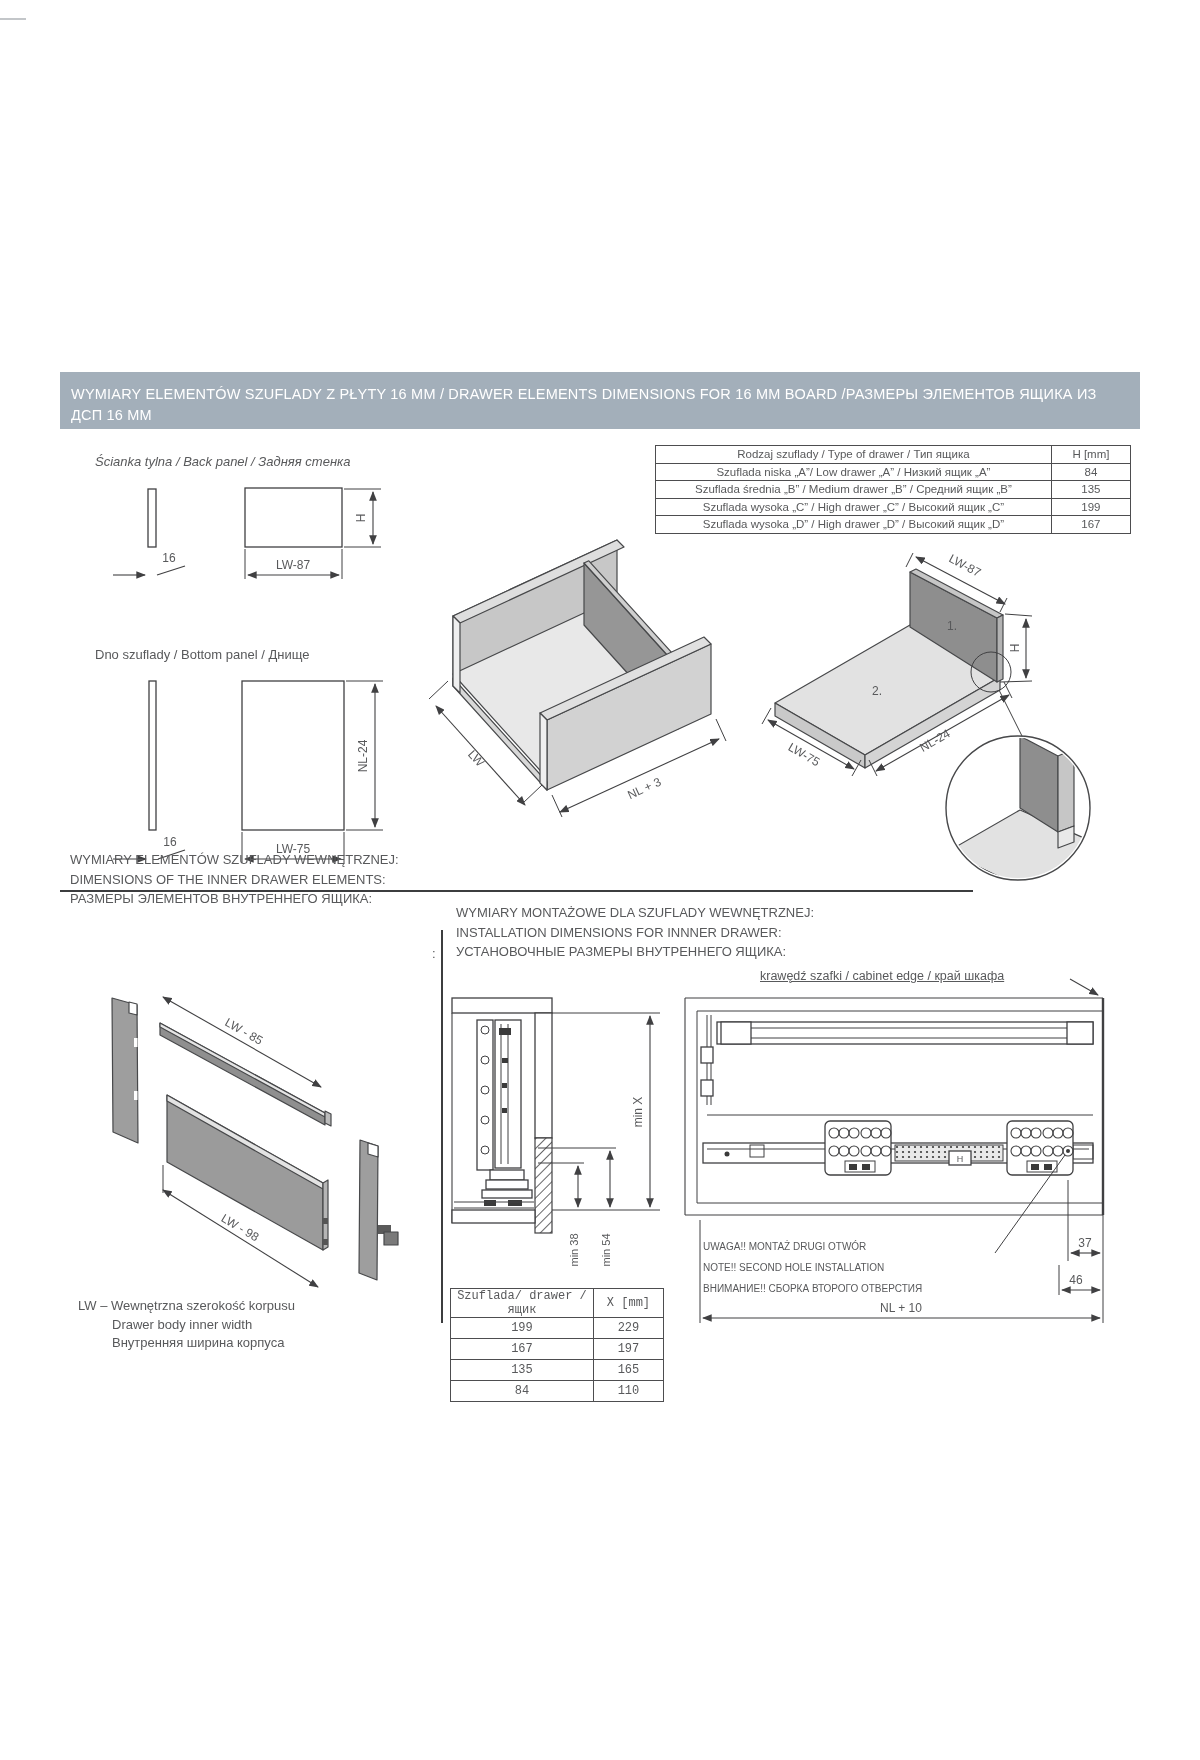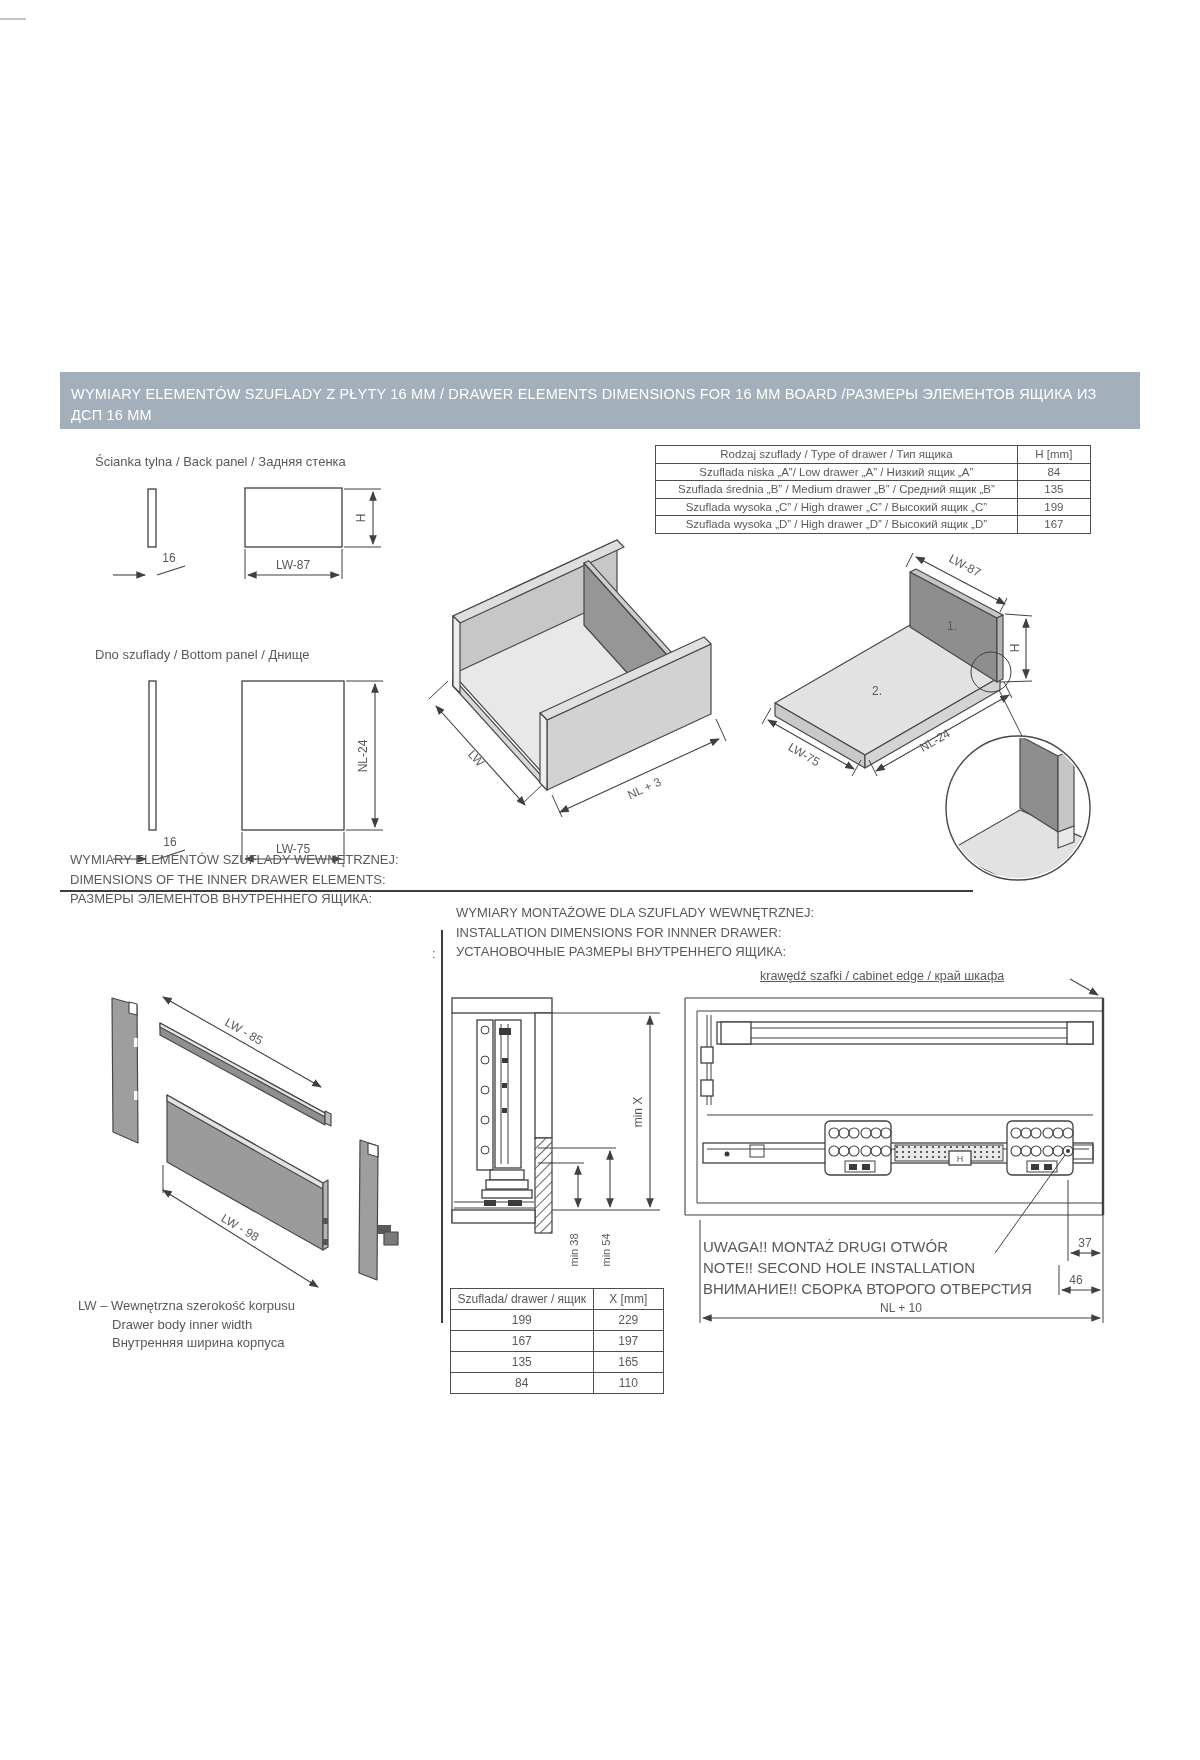--- a/index.html
+++ b/index.html
@@ -3,28 +3,28 @@
 <meta charset="utf-8">
 <style>
   html,body{margin:0;padding:0;background:#ffffff;}
   #page{position:relative;width:1200px;height:1760px;background:#fff;overflow:hidden;
         font-family:"Liberation Sans",sans-serif;color:#58595b;}
   .abs{position:absolute;}
   .hbar{background:#a3afba;color:#ffffff;font-size:14.5px;line-height:21px;
         padding:12px 11px;letter-spacing:.2px;box-sizing:border-box;}
   .lbl{font-size:13px;color:#58595b;white-space:nowrap;}
   .heading div{font-size:13px;line-height:19.5px;white-space:nowrap;color:#58595b;}
-  .note div{font-size:15px;line-height:21px;white-space:nowrap;color:#58595b;}
+  .note div{font-size:10px;line-height:21px;white-space:nowrap;color:#58595b;}
   .lwnote div{font-size:13px;line-height:18.5px;white-space:nowrap;}
   .lwnote .indent{padding-left:34px;}
   table{border-collapse:collapse;color:#58595b;}
   .ttable{font-size:11.5px;}
   .ttable td{border:1.2px solid #4d4d4f;text-align:center;padding:0 3px;height:16.5px;}
   .xtable{font-size:12px;}
-  .xtable td{border:1.2px solid #4d4d4f;text-align:center;padding:0 3px;height:20px;}
+  .xtable td{border:1.2px solid #4d4d4f;text-align:center;padding:0 3px;height:20px;font-family:Liberation Mono, monospace;}
   .divh{background:#3c3d3f;height:2px;}
   .divv{background:#3c3d3f;width:1.5px;}
   .artifact{background:#c3c6c9;height:2px;}
   svg{overflow:visible;}
   svg text{font-family:"Liberation Sans",sans-serif;fill:#58595b;}
   .dim{font-size:12px;}
   .dims{font-size:11px;}
   .dline{stroke:#404042;stroke-width:1.1;fill:none;}
   .thin{stroke:#404042;stroke-width:1;fill:none;}
   .shape{stroke:#47484a;stroke-width:1.2;stroke-linejoin:round;}
@@ -56,21 +56,21 @@
   </svg>
 
   <div class="abs artifact" style="left:0;top:330;width:26px;"></div>
 
   
   <div class="abs hbar" style="left:60px;top:372px;width:1080px;height:57px;">
     <span>WYMIARY ELEMENTÓW SZUFLADY Z PŁYTY 16 MM / DRAWER ELEMENTS DIMENSIONS FOR 16 MM BOARD /РАЗМЕРЫ ЭЛЕМЕНТОВ ЯЩИКА ИЗ ДСП 16 ММ</span>
   </div>
 
   
-  <table class="abs ttable" style="left:655px;top:445px;width:436px;">
+  <table class="abs ttable" style="left:655px;top:445px;width:476px;">
     <tbody>
         <tr>
       <td style="width:368px;">Rodzaj szuflady / Type of drawer / Тип ящика</td>
       <td style="width:68px;">H [mm]</td>
     </tr>
     <tr>
       <td>Szuflada niska „A”/ Low drawer „A” / Низкий ящик „A”</td>
       <td>84</td>
     </tr>
     <tr>
@@ -82,21 +82,21 @@
       <td>199</td>
     </tr>
     <tr>
       <td>Szuflada wysoka „D” / High drawer „D” / Высокий ящик „D”</td>
       <td>167</td>
     </tr>
   </tbody>
     </table>
 
   
-  <div class="abs lbl" style="left:95px;top:454px;">Ścianka tylna / Back panel / Задняя стенка</div>
+  <div class="abs lbl" style="left:95px;top:454px;font-style:italic;">Ścianka tylna / Back panel / Задняя стенка</div>
   <svg class="abs" style="left:55px;top:478px;" width="345" height="150" viewBox="0 0 345 150">
     <rect x="93" y="11" width="8" height="58" class="wht"></rect>
     <g>
       <line x1="58" y1="97" x2="90" y2="97" class="dline" marker-end="url(#ar)"></line>
       <line x1="102" y1="97" x2="130" y2="88" class="dline"></line>
       <text class="dim" x="114" y="84" text-anchor="middle">16</text>
     </g>
     <rect x="190" y="10" width="97" height="59" class="wht"></rect>
     <g>
       <line x1="289" y1="11" x2="326" y2="11" class="thin"></line>

